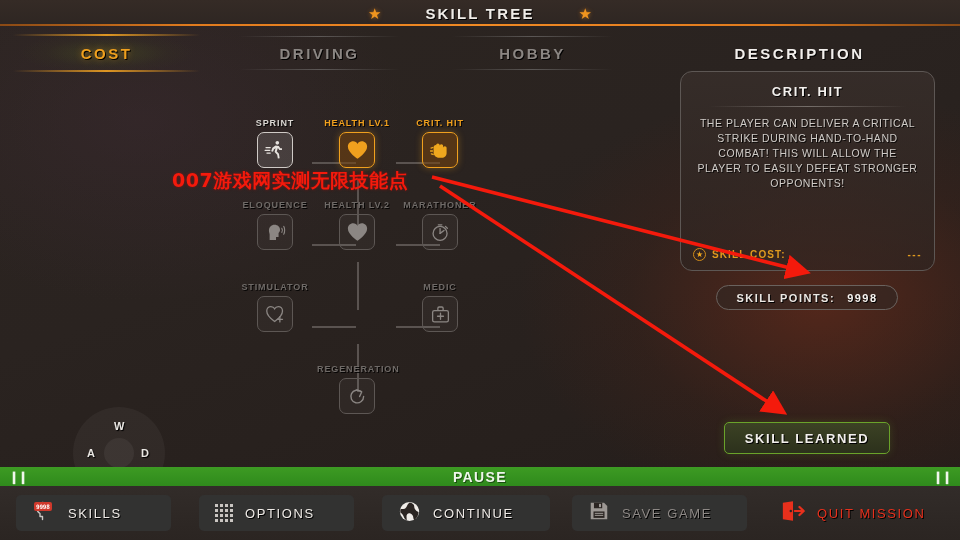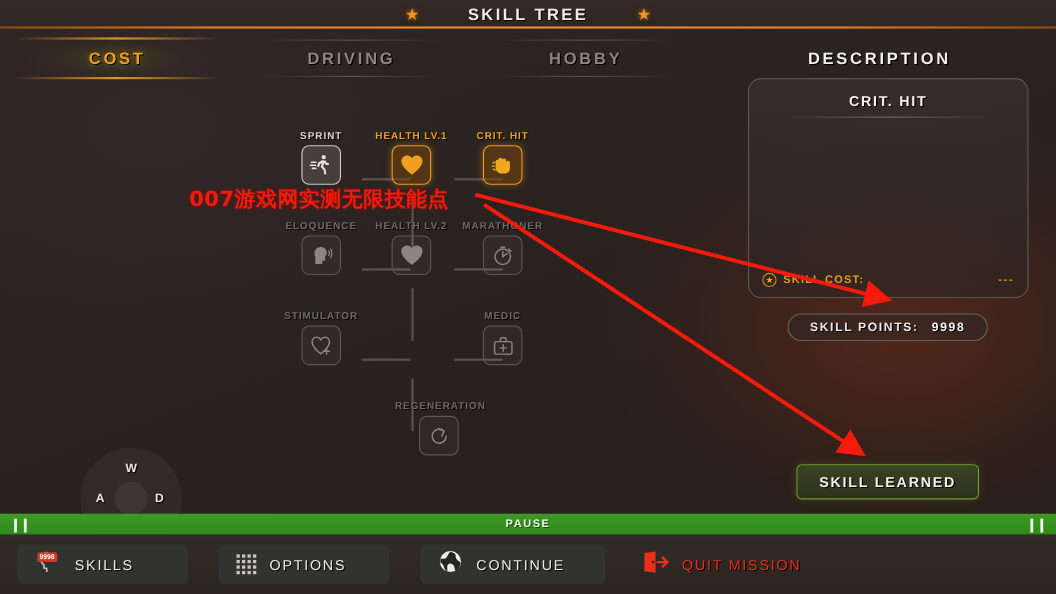--- a/index.html
+++ b/index.html
@@ -61,21 +61,21 @@
     background:linear-gradient(90deg,rgba(150,150,150,0) 0%,rgba(150,150,150,.45) 50%,rgba(150,150,150,0) 100%);
   }
   .tab.inactive::after {
     content:""; position:absolute; left:12%; right:12%; bottom:8px; height:1px;
     background:linear-gradient(90deg,rgba(150,150,150,0) 0%,rgba(150,150,150,.45) 50%,rgba(150,150,150,0) 100%);
   }
   .tab.desc { width:321px; }
   .tab.desc .tab-lbl { color:#f2efec; text-shadow:1px 1px 0 #000; }
 
   
-  .tree { position:absolute; left:229px; top:110px; width:300px; height:320px; }
+  .tree { position:absolute; left:212px; top:110px; width:300px; height:320px; }
   .node-wrap { position:absolute; width:80px; text-align:center; }
   .node-label {
     font-size:9px; font-weight:bold; letter-spacing:.9px; white-space:nowrap;
     margin-bottom:4px; text-shadow:1px 1px 0 rgba(0,0,0,.85);
   }
   .node-label.locked { color:#6f6a67; }
   .node-label.active { color:#f0a01e; }
   .node-label.owned  { color:#d9d5d1; }
   .node-box {
     width:36px; height:36px; margin:0 auto; border-radius:7px;
@@ -174,21 +174,21 @@
   .joy-a { left:14px; top:40px; }
   .joy-d { left:68px; top:40px; }
   .joy-s { left:42px; top:67px; }
 
   
   .pausebar {
     position:absolute; left:0; top:467px; width:960px; height:19px;
     background:linear-gradient(180deg,#3d9b23 0%,#2f8a1c 100%);
     display:flex; align-items:center; justify-content:center;
   }
-  .pause-text { color:#eef7ea; font-size:10px; font-weight:bold; letter-spacing:1.4px; text-shadow:1px 1px 0 rgba(0,0,0,.45); }
+  .pause-text { color:#eef7ea; font-size:14px; font-weight:bold; letter-spacing:1.4px; text-shadow:1px 1px 0 rgba(0,0,0,.45); }
   .pause-ico { position:absolute; color:#f0f6ec; font-size:12px; font-weight:bold; letter-spacing:-1px; }
   .pause-l { left:9px; }
   .pause-r { right:9px; }
 
   
   .bottombar {
     position:absolute; left:0; top:486px; width:960px; height:54px;
     background:linear-gradient(180deg,#322c29 0%,#2b2522 100%);
     display:flex; align-items:center;
   }
@@ -336,36 +336,37 @@
       <div class="node-label locked">MEDIC</div>
       <div class="node-box locked">
         <svg width="21" height="21" viewBox="0 0 24 24" fill="none" stroke="#8b8683" stroke-width="1.5">
           <rect x="3" y="7.5" width="18" height="13" rx="2"></rect>
           <path d="M9 7.5 L9 4.8 C9 4 9.6 3.4 10.4 3.4 L13.6 3.4 C14.4 3.4 15 4 15 4.8 L15 7.5"></path>
           <path d="M12 10.6 L12 17.4 M8.6 14 L15.4 14" stroke-linecap="round"></path>
         </svg>
       </div>
     </div>
 
-    <div class="node-wrap" style="left:105px; top:254px;margin-left:25px;">
+    <div class="node-wrap" style="left:105px; top:254px;">
       <div class="node-label locked">REGENERATION</div>
       <div class="node-box locked">
         <svg width="21" height="21" viewBox="0 0 24 24" fill="none" stroke="#8b8683" stroke-width="1.6">
           <path d="M19 12 A7.3 7.3 0 1 1 16.4 6.4" stroke-linecap="round"></path>
           <path d="M11 4.5 L16.8 6.8 L14.4 12" stroke-linecap="round" stroke-linejoin="round" fill="none"></path>
         </svg>
       </div>
     </div>
   </div>
 
   <div class="watermark">007游戏网实测无限技能点</div>
 
   <div class="desc-panel">
     <div class="desc-title">CRIT. HIT</div>
     <div class="desc-sep"></div>
+    <div class="desc-body">THE PLAYER CAN DELIVER A CRITICAL STRIKE DURING HAND-TO-HAND COMBAT! THIS WILL ALLOW THE PLAYER TO EASILY DEFEAT STRONGER OPPONENTS!</div>
     <div class="cost-row">
       <span class="cost-star">★</span>
       <span class="cost-label">SKILL COST:</span>
       <span class="cost-value">---</span>
     </div>
   </div>
 
   <div class="points-box">
     <span class="points-label">SKILL POINTS:</span>
     <span class="points-value">9998</span>
@@ -434,20 +435,33 @@
     <div class="bbtn" id="btn-continue">
       <span>
         <svg width="23" height="23" viewBox="0 0 24 24">
           <circle cx="12" cy="12" r="10" fill="#f0ece8"></circle>
           <path d="M12 2.6 C9 5 9.5 8 7 9 C5 9.8 3.2 9 2.4 9.8 L2.4 13 C4 13.6 5.4 15.4 6 17.6 C6.4 19.2 7.6 20.6 9 21.4 C9.4 19 8.2 16.4 9.6 14.8 C11 13.2 13.6 14 15 15.6 C16.4 17.2 15.6 19.6 17 21 C19.6 19.4 21.4 16 21.4 12.6 C20 12 18.6 11 17.6 9.4 C16.6 7.8 17.4 5.6 16 4.4 C14.8 3.4 13.4 2.8 12 2.6 Z" fill="#2b2522"></path>
         </svg>
       </span>
       <span class="lbl bright">CONTINUE</span>
     </div>
 
+    <div class="bbtn" id="btn-save">
+      <span>
+        <svg width="22" height="22" viewBox="0 0 24 24" fill="#9d9894">
+          <path d="M3 3 L17.5 3 L21 6.5 L21 21 L3 21 Z"></path>
+          <rect x="6.5" y="3" width="9" height="6" fill="#2b2522"></rect>
+          <rect x="12" y="4.2" width="2.2" height="3.6" fill="#9d9894"></rect>
+          <rect x="6" y="12.5" width="12" height="7" fill="#2b2522"></rect>
+          <rect x="7.4" y="14" width="9.2" height="1.1" fill="#9d9894"></rect>
+          <rect x="7.4" y="16.2" width="9.2" height="1.1" fill="#9d9894"></rect>
+        </svg>
+      </span>
+      <span class="lbl dim">SAVE GAME</span>
+    </div>
 
     <div class="bbtn" id="btn-quit">
       <span>
         <svg width="24" height="22" viewBox="0 0 26 22">
           <path d="M2 2 L13 0.5 L13 21.5 L2 20 Z" fill="#e8301c"></path>
           <circle cx="10.6" cy="11" r="1.3" fill="#2b2522"></circle>
           <path d="M15 11 L24 11 M20 6.6 L24.6 11 L20 15.4" stroke="#e8301c" stroke-width="2.4" fill="none" stroke-linecap="round" stroke-linejoin="round"></path>
         </svg>
       </span>
       <span class="lbl red">QUIT MISSION</span>

